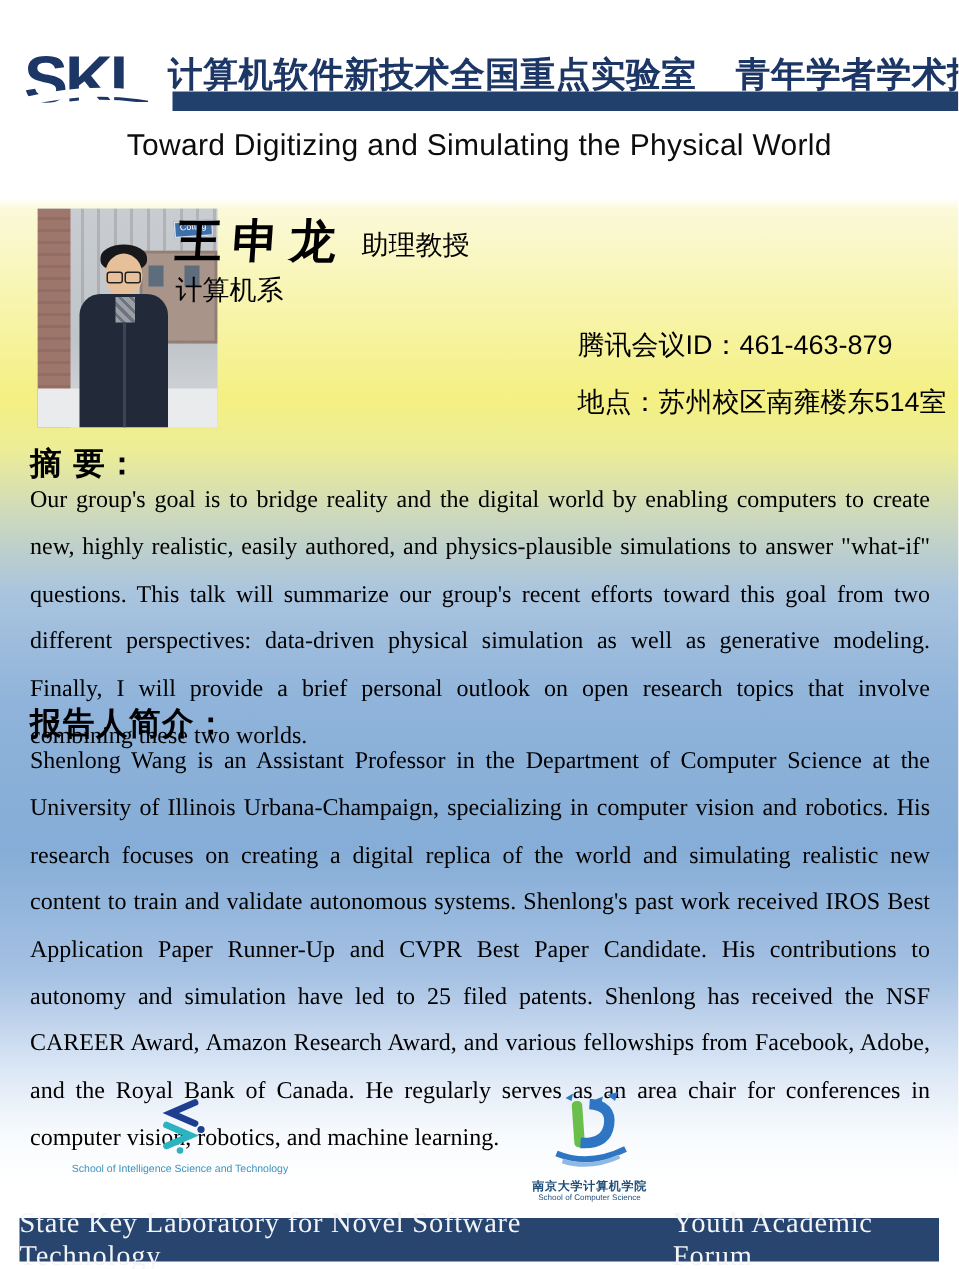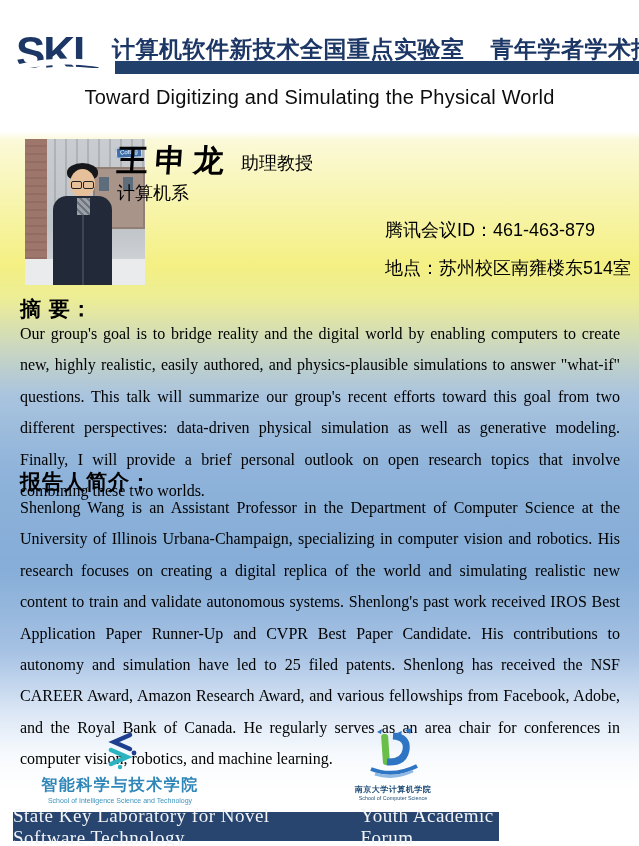--- a/index.html
+++ b/index.html
@@ -81,21 +81,21 @@
   .logo-sist{left:20px;top:730px;width:200px;}
   .logo-nju{left:343px;top:727px;width:100px;}
   .logo-cic{left:450px;top:730px;width:172px;}
   .logo-cn-sist{font-size:16px;font-weight:bold;color:#2e86b8;letter-spacing:1.5px;margin-top:1px;}
   .logo-en-sist{font-size:7px;color:#3d93bd;margin-top:1px;}
   .logo-cn-nju{font-size:8px;font-weight:bold;color:#1f4e79;margin-top:1px;letter-spacing:0.5px;}
   .logo-en-nju{font-size:6px;color:#1f4e79;transform:scale(.9);}
   .logo-cn-cic{font-size:11.5px;font-weight:bold;color:#8d6e4e;margin-top:1px;letter-spacing:0.5px;}
   .logo-en-cic{font-size:6px;color:#7a93b5;transform:scale(.82);white-space:nowrap;}
   
-  .footer-bar{position:absolute;left:13px;top:812px;width:486px;height:29px;background:#27456e;
+  .footer-bar{position:absolute;left:13px;top:812px;width:613px;height:29px;background:#27456e;
     display:flex;align-items:center;justify-content:center;gap:34px;
     font-family:"Liberation Serif",serif;font-size:19px;color:#f2f4f8;letter-spacing:0.5px;}
 </style>
 </head>
 <body>
 
 <div class="page">
 
   <svg class="skl-logo" viewBox="0 0 102 52">
     <text x="0" y="40" font-family="Liberation Sans, sans-serif" font-size="44" font-weight="bold" fill="#1c3766" letter-spacing="-2">SKL</text>
@@ -140,21 +140,20 @@
   <div class="sec-heading bio-heading">报告人简介：</div>
   <div class="para bio-body">Shenlong Wang is an Assistant Professor in the Department of Computer Science at the University of Illinois Urbana-Champaign, specializing in computer vision and robotics. His research focuses on creating a digital replica of the world and simulating realistic new content to train and validate autonomous systems. Shenlong's past work received IROS Best Application Paper Runner-Up and CVPR Best Paper Candidate. His contributions to autonomy and simulation have led to 25 filed patents. Shenlong has received the NSF CAREER Award, Amazon Research Award, and various fellowships from Facebook, Adobe, and the Royal Bank of Canada. He regularly serves as an area chair for conferences in computer vision, robotics, and machine learning.</div>
 
   <div class="logo-block logo-sist">
     <svg width="40" height="40" viewBox="0 0 40 40">
       <path d="M30,5 L14,12 L30,19" stroke="#1e3f8f" stroke-width="4.5" fill="none" stroke-linecap="round"></path>
       <path d="M11,20 L27,27 L11,34" stroke="#2bb3c0" stroke-width="4.5" fill="none" stroke-linecap="round"></path>
       <circle cx="34" cy="23" r="2.4" fill="#1e3f8f"></circle>
       <circle cx="20" cy="37" r="2.2" fill="#2bb3c0"></circle>
     </svg>
-    <div class="logo-cn-sist">智能科学与技术学院</div>
     <div class="logo-en-sist">School of Intelligence Science and Technology</div>
   </div>
 
   <div class="logo-block logo-nju">
     <svg width="52" height="52" viewBox="0 0 52 52">
       <rect x="15" y="7" width="7" height="31" rx="3" fill="#6abf4b" transform="rotate(-4 18 22)"></rect>
       <path d="M26,9 q15,1 13,14 q-2,13 -19,12" stroke="#2e75c3" stroke-width="7" fill="none"></path>
       <path d="M4,42 q22,9 46,-3" stroke="#2e75c3" stroke-width="4" fill="none"></path>
       <path d="M8,47 q18,6 38,-3" stroke="#8fb9e4" stroke-width="3" fill="none"></path>
       <path d="M38,3 l7,-2 -2,6 z" fill="#2e75c3"></path>

